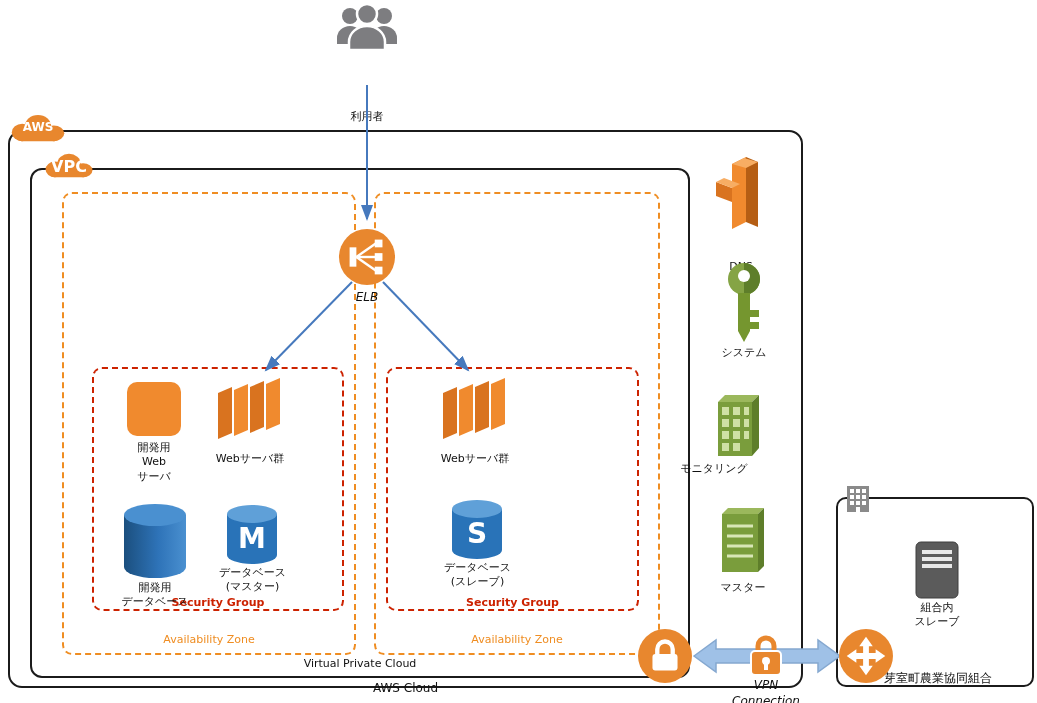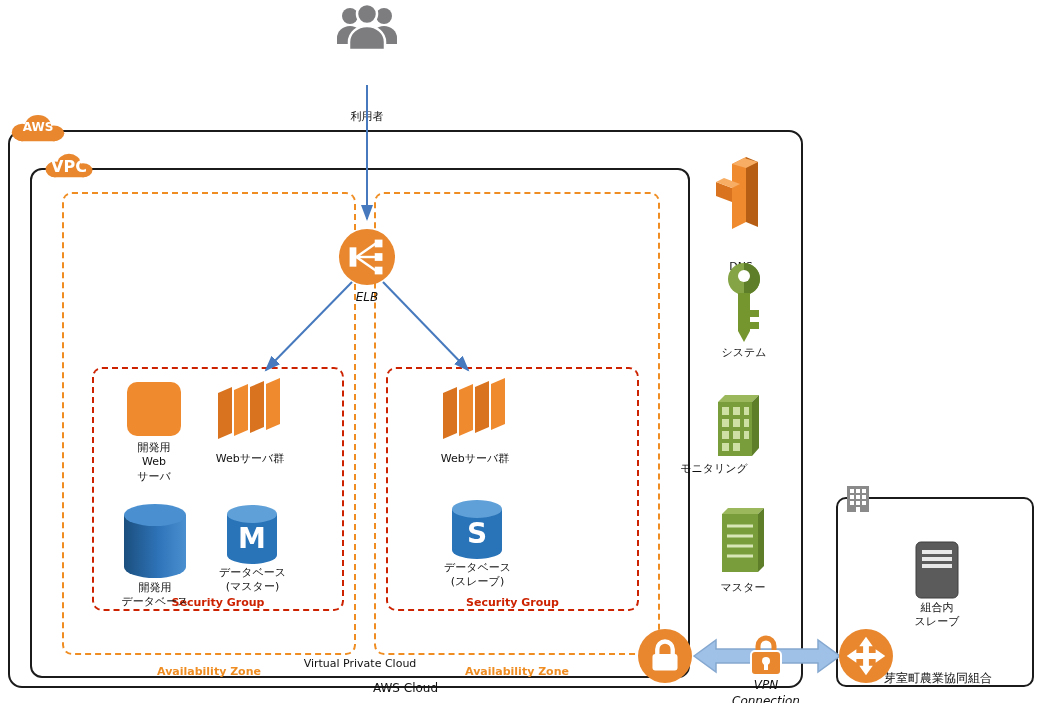--- a/index.html
+++ b/index.html
@@ -9,21 +9,21 @@
   svg { display:block; width:100%; height:100%; }
 
   .box { position:absolute; border:2px solid #1b1b1b; border-radius:14px; background:transparent; }
   .dash-orange { position:absolute; border:2px dashed #EF8D22; border-radius:10px; }
   .dash-red { position:absolute; border:2px dashed #CC2200; border-radius:10px; }
 
   .lbl { position:absolute; text-align:center; font-size:11px; color:#111;
          white-space:pre-line; line-height:1.3; }
   .lbl.sm { font-size:12px;font-style:italic; }
   .lbl.md { font-size:12px; }
-  .lbl.orange { color:#EF8D22; font-weight:bold;margin-top:32px; }
+  .lbl.orange { color:#EF8D22; font-weight:normal; }
   .lbl.red { color:#CC2200; font-weight:bold; }
 
   .badge { position:absolute; }
   .badge .badge-text { position:absolute; left:0; right:0; top:7px; text-align:center;
                        color:#fff; font-weight:bold; font-size:12px; }
 
   .sq-orange { position:absolute; background:#F08A2E; border-radius:10px; }
 </style>
 </head>
 <body>

